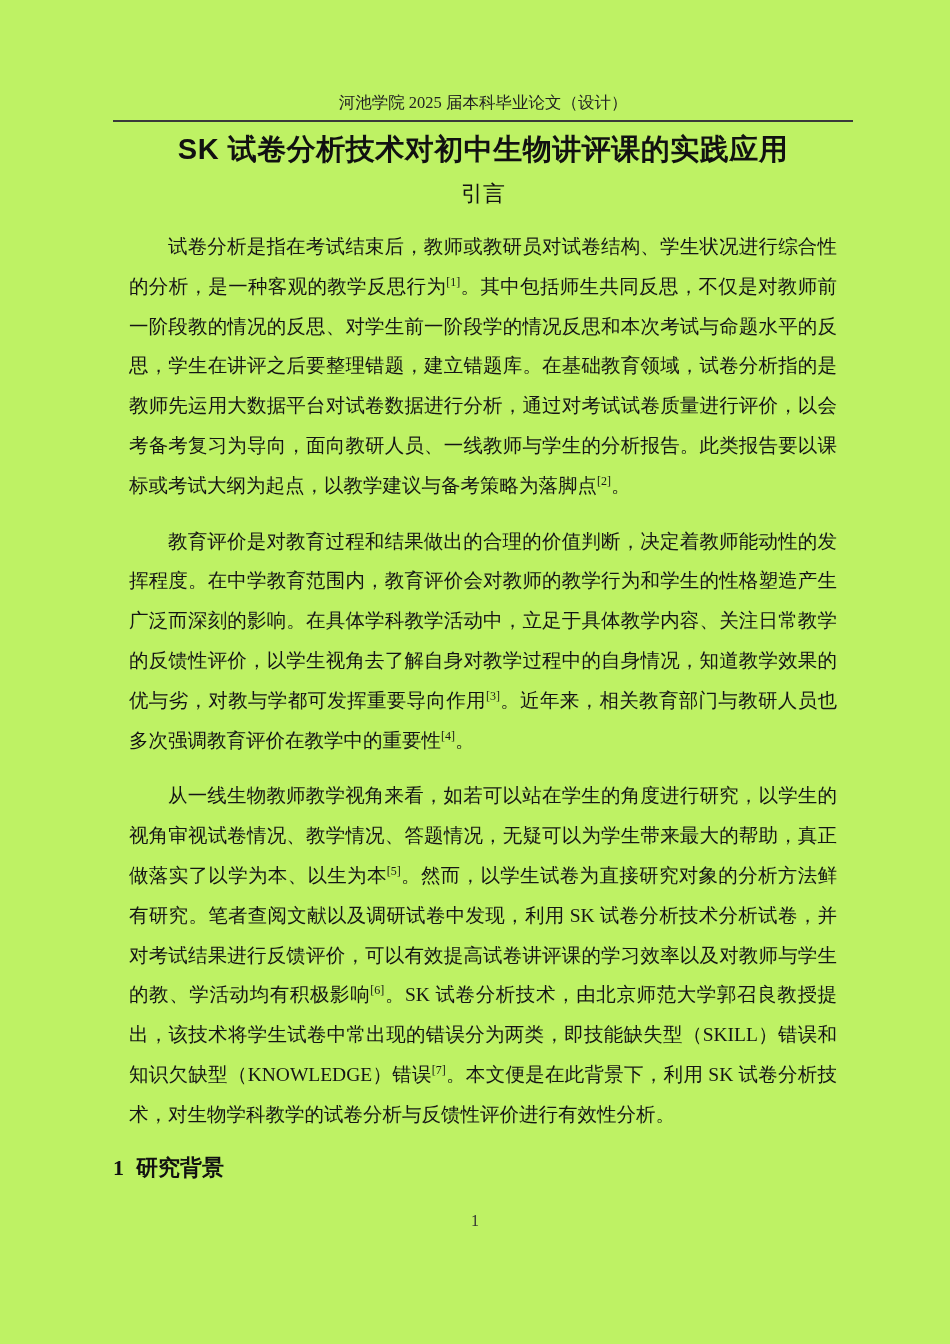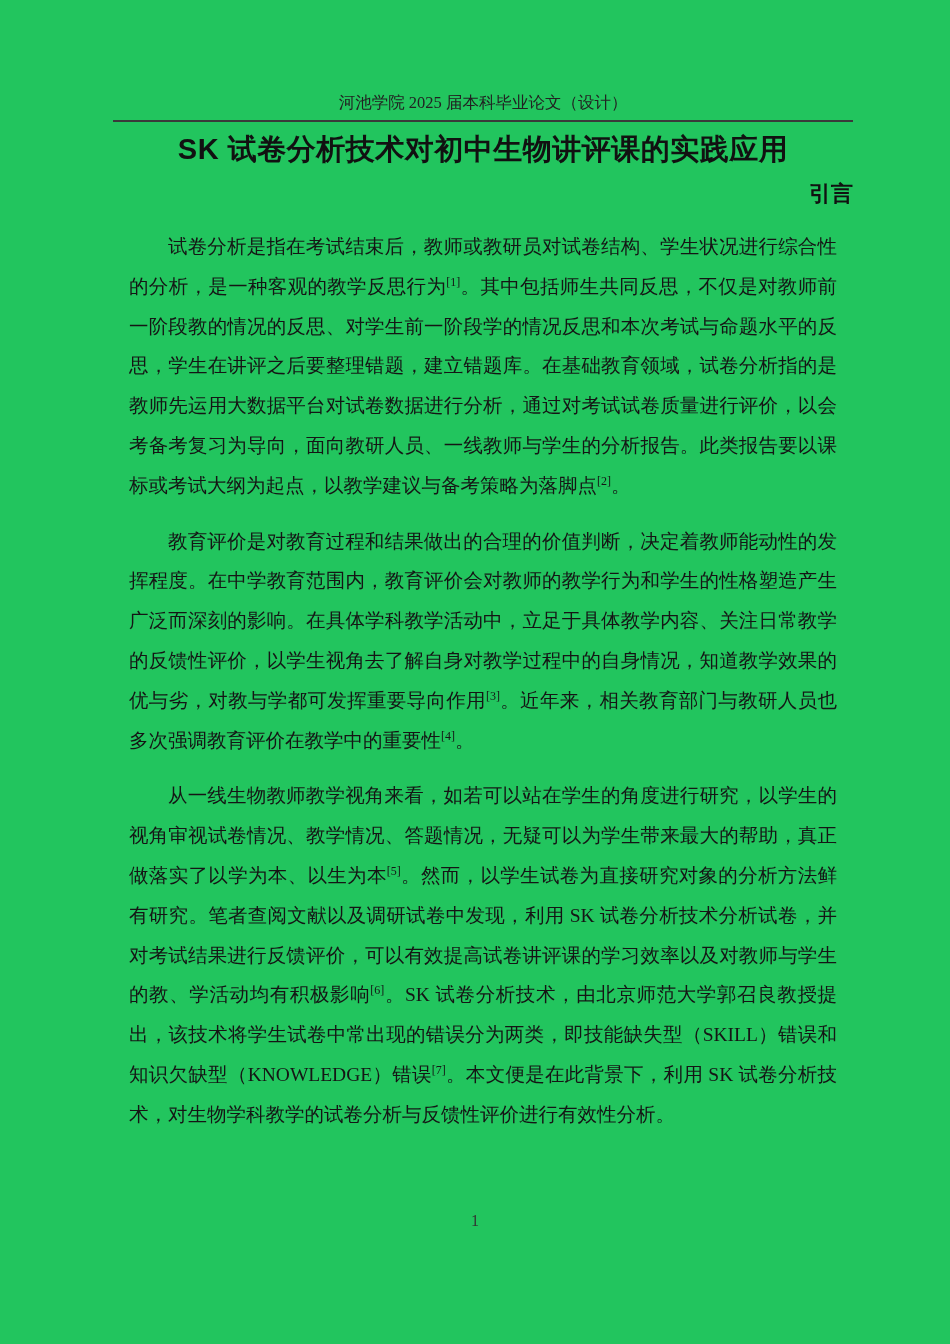--- a/index.html
+++ b/index.html
@@ -4,21 +4,21 @@
 <style>
   html, body {
     margin: 0;
     padding: 0;
     background: #e8e8e8;
   }
   .page {
     width: 950px;
     height: 1344px;
     margin: 0 auto;
-    background: #22c55e;
+    background: #bef264;
     position: relative;
     color: #111111;
     overflow: hidden;
     box-sizing: border-box;
   }
   .content {
     padding: 0 97px 0 113px;
   }
   .running-header {
     padding-top: 93px;
@@ -42,25 +42,25 @@
   .sub-title {
     font-family: "Liberation Sans", "DejaVu Sans", sans-serif;
     font-weight: bold;
     font-size: 27px;
     line-height: 48px;
     text-align: center;
     letter-spacing: 0.5px;
   }
   .intro-heading {
     font-family: "Liberation Sans", "DejaVu Sans", sans-serif;
-    font-weight: bold;
+    font-weight: normal;
     font-size: 22px;
     line-height: 34px;
     margin-top: 4px;
-    text-align: right;
+    text-align: center;
   }
   .paragraphs {
     margin-top: 4px;
   }
   .body-para {
     font-family: "Liberation Serif", "DejaVu Serif", serif;
     font-size: 19.5px;
     line-height: 39.8px;
     text-align: justify;
     text-justify: inter-ideograph;
@@ -109,17 +109,20 @@
 
 
     <div class="intro-heading">引言</div>
 
     <div class="paragraphs">
         <p class="body-para"><span>试卷分析是指在考试结束后，教师或教研员对试卷结构、学生状况进行综合性的分析，是一种客观的教学反思行为</span><sup>[1]</sup><span>。其中包括师生共同反思，不仅是对教师前一阶段教的情况的反思、对学生前一阶段学的情况反思和本次考试与命题水平的反思，学生在讲评之后要整理错题，建立错题库。在基础教育领域，试卷分析指的是教师先运用大数据平台对试卷数据进行分析，通过对考试试卷质量进行评价，以会考备考复习为导向，面向教研人员、一线教师与学生的分析报告。此类报告要以课标或考试大纲为起点，以教学建议与备考策略为落脚点</span><sup>[2]</sup><span>。</span></p>
         <p class="body-para"><span>教育评价是对教育过程和结果做出的合理的价值判断，决定着教师能动性的发挥程度。在中学教育范围内，教育评价会对教师的教学行为和学生的性格塑造产生广泛而深刻的影响。在具体学科教学活动中，立足于具体教学内容、关注日常教学的反馈性评价，以学生视角去了解自身对教学过程中的自身情况，知道教学效果的优与劣，对教与学都可发挥重要导向作用</span><sup>[3]</sup><span>。近年来，相关教育部门与教研人员也多次强调教育评价在教学中的重要性</span><sup>[4]</sup><span>。</span></p>
         <p class="body-para"><span>从一线生物教师教学视角来看，如若可以站在学生的角度进行研究，以学生的视角审视试卷情况、教学情况、答题情况，无疑可以为学生带来最大的帮助，真正做落实了以学为本、以生为本</span><sup>[5]</sup><span>。然而，以学生试卷为直接研究对象的分析方法鲜有研究。笔者查阅文献以及调研试卷中发现，利用 SK 试卷分析技术分析试卷，并对考试结果进行反馈评价，可以有效提高试卷讲评课的学习效率以及对教师与学生的教、学活动均有积极影响</span><sup>[6]</sup><span>。SK 试卷分析技术，由北京师范大学郭召良教授提出，该技术将学生试卷中常出现的错误分为两类，即技能缺失型（SKILL）错误和知识欠缺型（KNOWLEDGE）错误</span><sup>[7]</sup><span>。本文便是在此背景下，利用 SK 试卷分析技术，对生物学科教学的试卷分析与反馈性评价进行有效性分析。</span></p>
       </div>
 
+    <div class="section-heading">
+      <span class="section-num">1</span><span>研究背景</span>
+    </div>
 
   </div>
 
   <div class="page-number">1</div>
 </div>
 
 </body></html>

